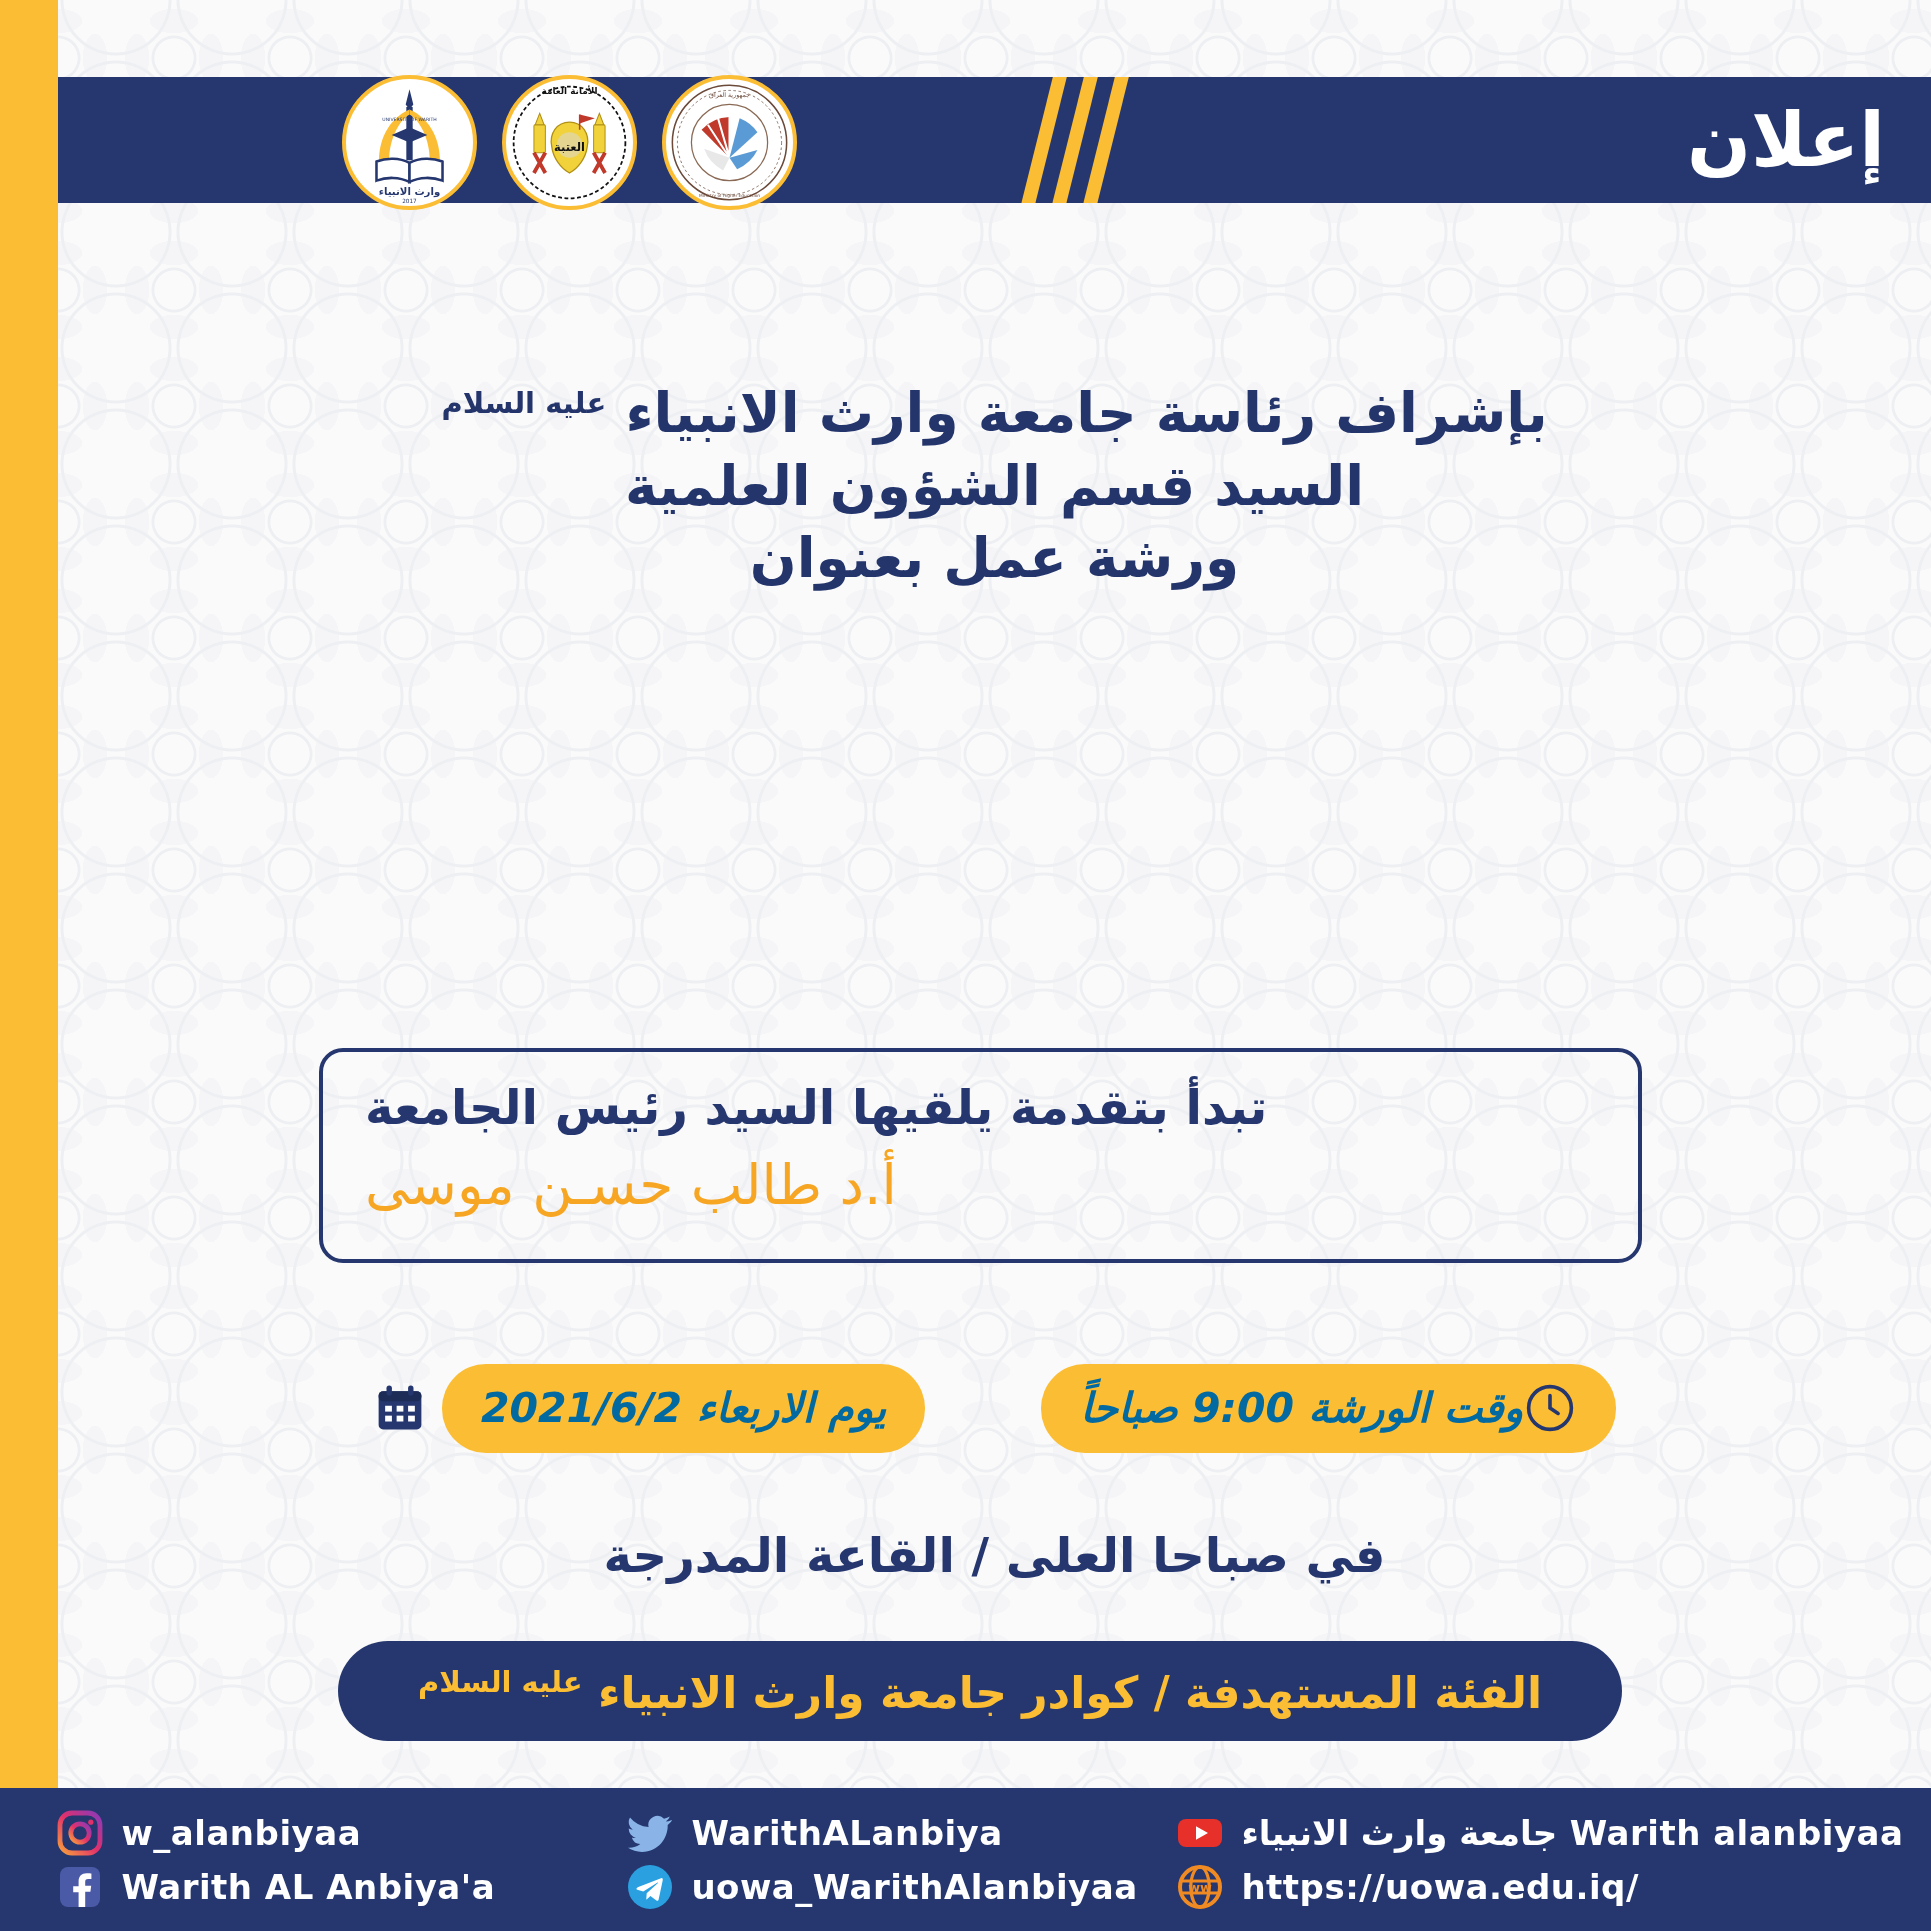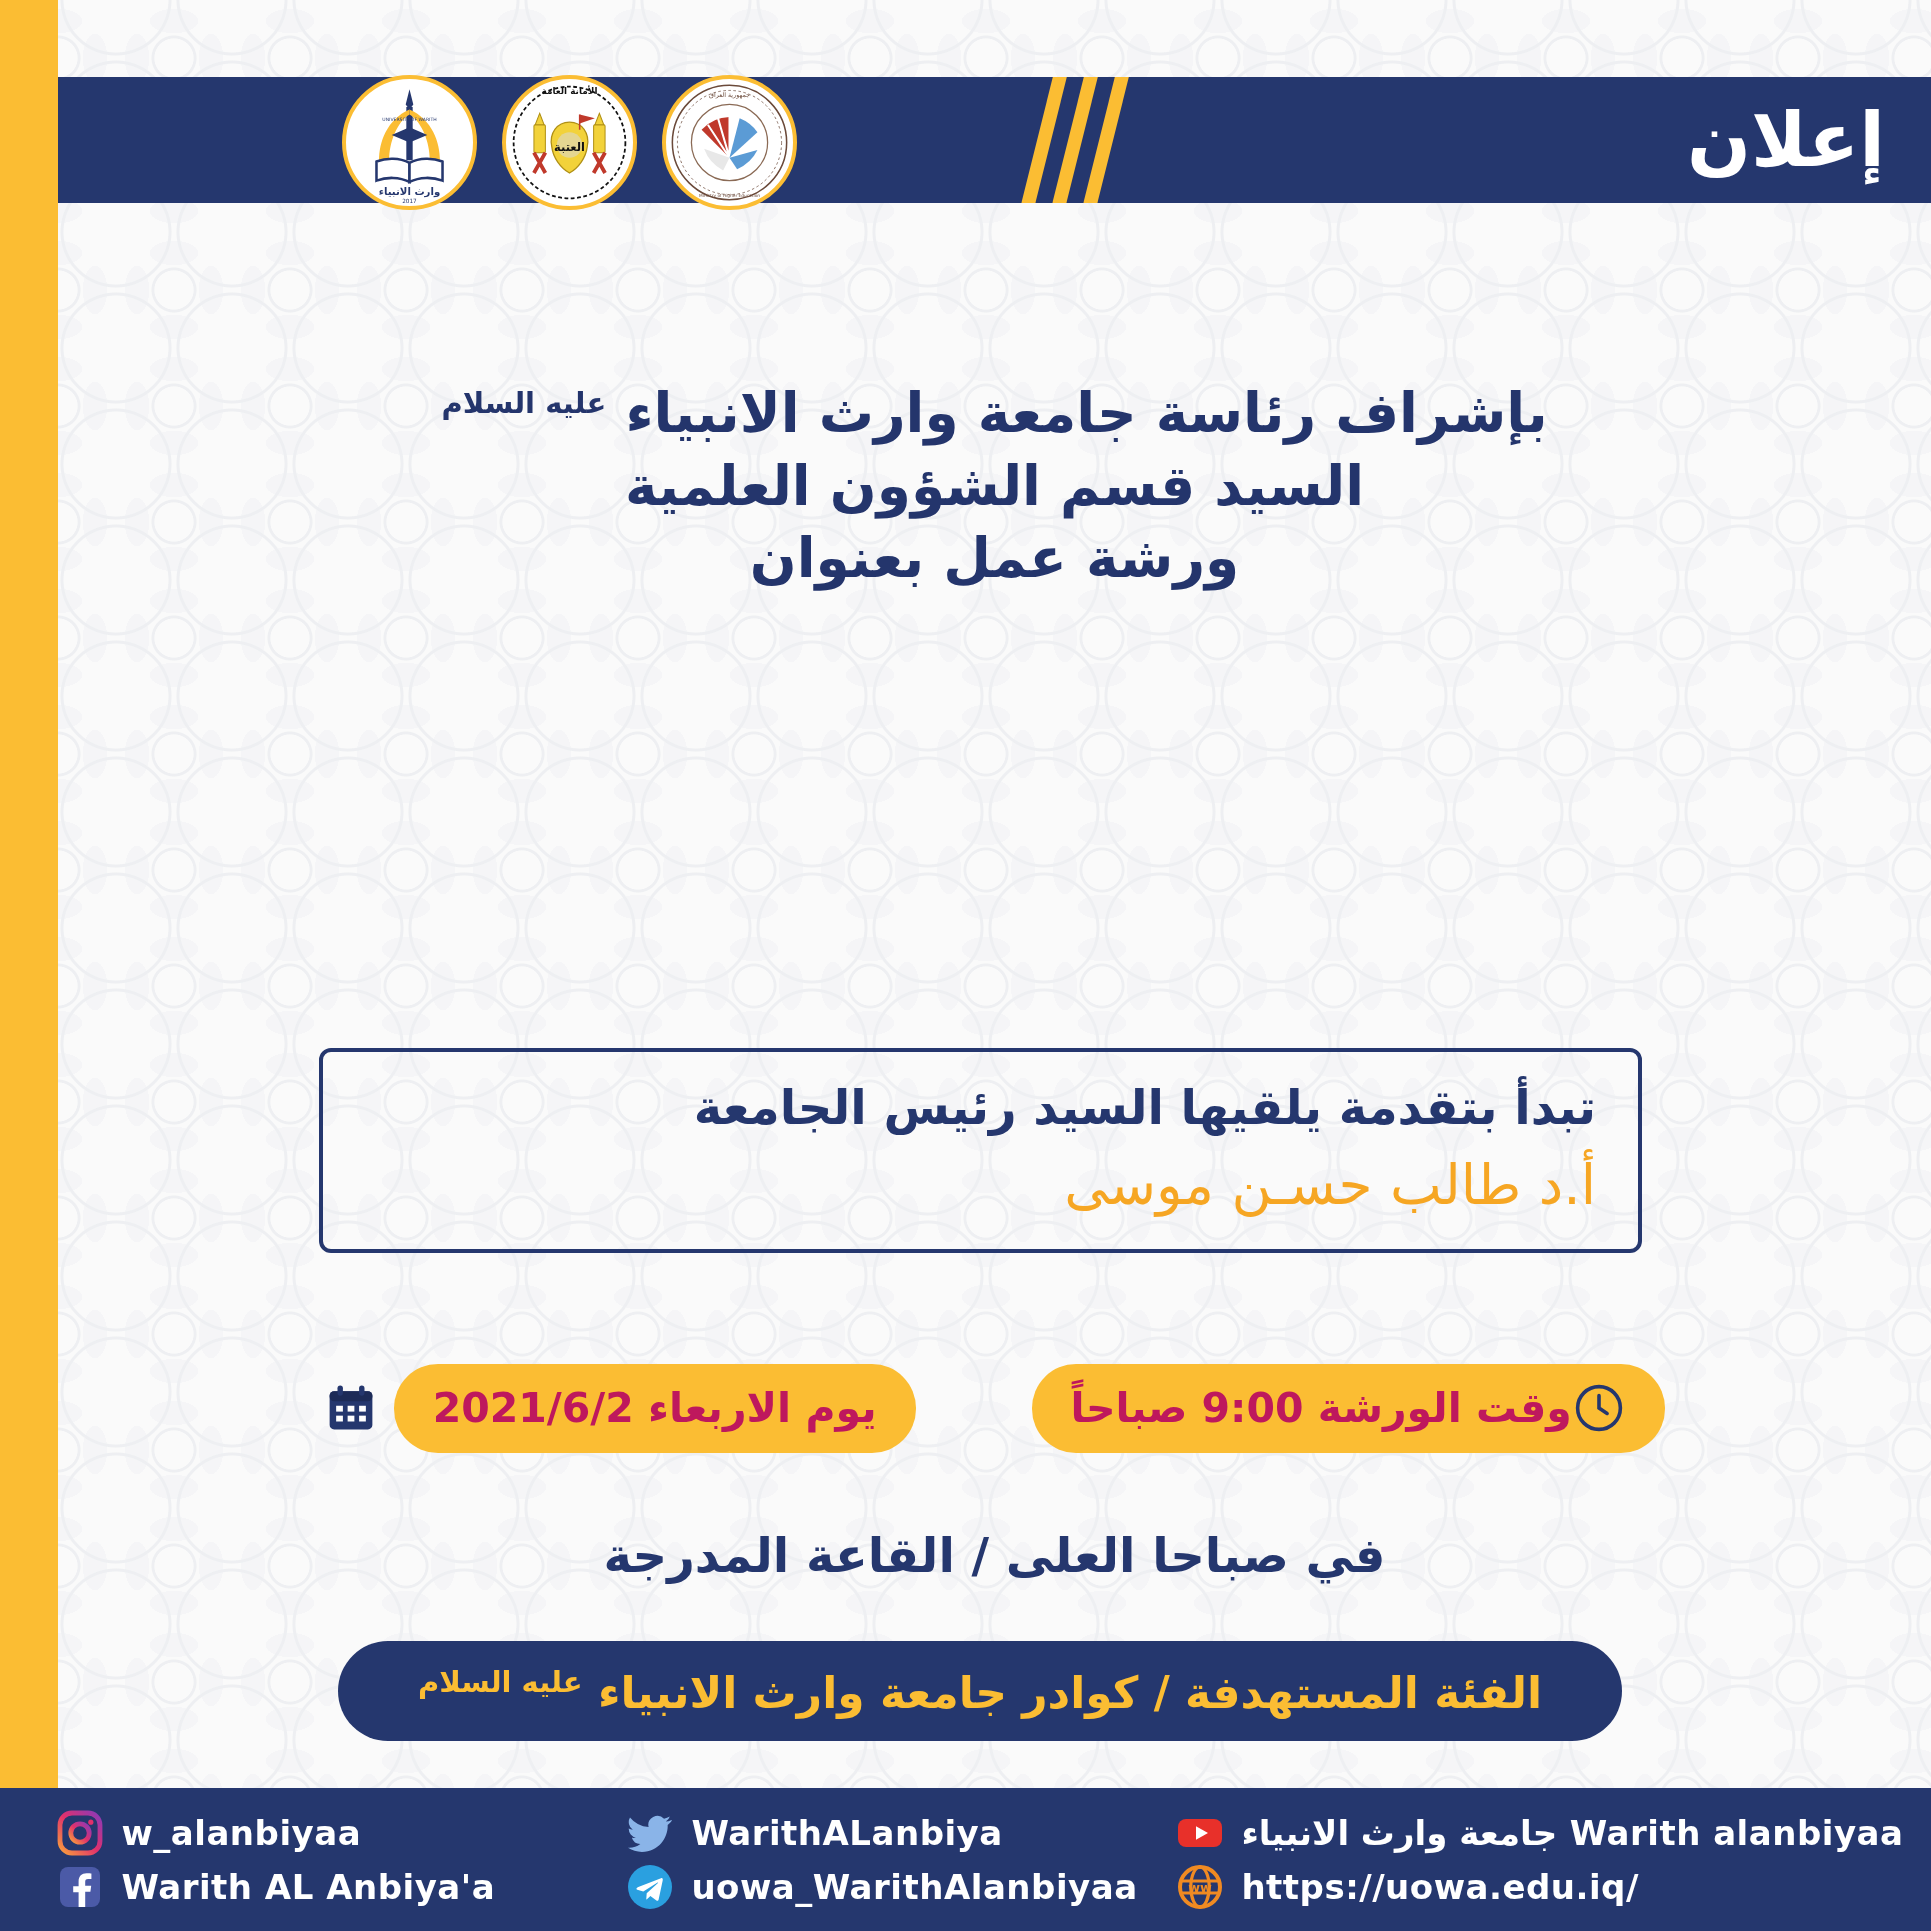--- a/index.html
+++ b/index.html
@@ -79,23 +79,23 @@
     box-shadow:9.7px 11.6px 0 rgba(110,118,140,.30);
     display:flex;align-items:center;justify-content:center;
   }
   #title-banner .txt{
     color:#ffffff;font-size:71px;font-weight:bold;letter-spacing:2.9px;
     white-space:nowrap;direction:rtl;
   }
   
   #speaker-box{
     position:absolute;left:319px;width:1323px;top:1048px;
-    border:4.8px solid #25376e;border-radius:12px;z-index:3;
-    padding:25px 42px 29px;box-sizing:border-box;
-    text-align:right;direction:rtl;background:transparent;
+    border:4.8px solid #25376e;border-radius:24px;z-index:3;
+    padding:25px 42px 39px;box-sizing:border-box;
+    text-align:left;direction:rtl;background:transparent;
   }
   #speaker-role{
     color:#25376e;font-size:48px;font-weight:bold;line-height:1.25;
     white-space:nowrap;
   }
   #speaker-name{
     color:#f6a623;font-size:55px;font-weight:normal;line-height:1.25;
     margin-top:14px;white-space:nowrap;
   }
   
@@ -104,22 +104,23 @@
     display:flex;align-items:center;justify-content:center;gap:116px;
     direction:rtl;
   }
   .badge-group{display:flex;align-items:center;gap:15.4px;direction:rtl;}
   .badge{
     background:#fbbd33;border-radius:44px;height:89px;
     display:flex;align-items:center;justify-content:center;
     padding:0 39px;box-sizing:border-box;
   }
   .badge .label{
-    color:#be185d;font-size:41px;font-weight:bold;white-space:nowrap;
+    color:#0369a1;font-size:41px;font-weight:bold;white-space:nowrap;
     direction:rtl;
+    font-style:italic;
   }
   .badge-icon{width:54px;height:54px;flex:0 0 auto;}
   .badge-icon svg{width:100%;height:100%;display:block;}
   
   #venue{
     position:absolute;left:58px;right:0;top:1527px;z-index:3;
     text-align:center;color:#25376e;font-size:48px;font-weight:bold;
     direction:rtl;white-space:nowrap;
   }
   

